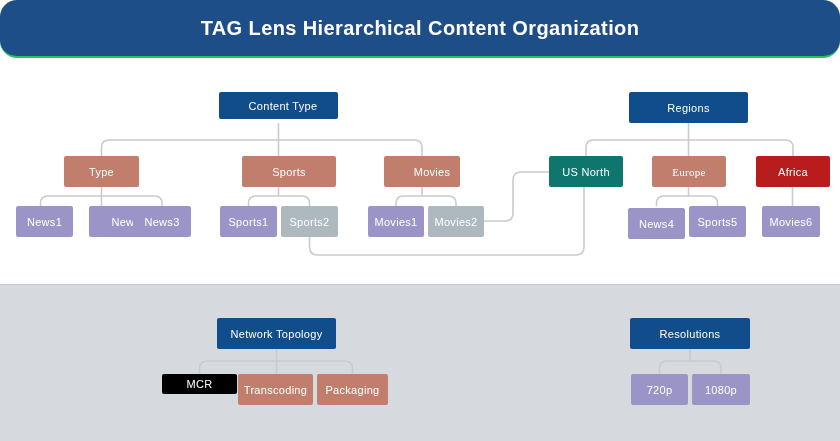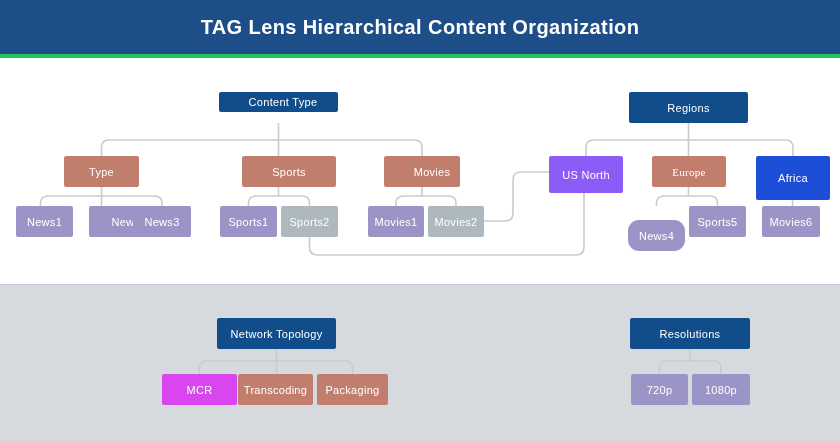--- a/index.html
+++ b/index.html
@@ -15,21 +15,22 @@
 
   .banner {
     position: absolute;
     top: 0; left: 0;
     width: 100%;
     height: 58px;
     display: flex;
     align-items: center;
     justify-content: center;
     box-sizing: border-box;
-    border-bottom: 4px solid #22c55e;
+    border-bottom: 2px solid #22c55e;
+    border-radius: 17px;
   }
   .banner h1 {
     margin: 0;
     color: #ffffff;
     font-size: 20px;
     font-weight: bold;
     letter-spacing: 0.4px;
   }
 
   .section-upper {
@@ -103,41 +104,41 @@
       <path d="M 549 172 H 521 Q 513 172 513 180 V 213 Q 513 221 505 221 H 484" stroke="#c9cbcd"></path>
       <path d="M 584 187 V 247 Q 584 255 576 255 H 317.5 Q 309.5 255 309.5 247 V 237" stroke="#c9cbcd"></path>
       <path d="M 276.5 349 V 374" stroke="#c9cbcd"></path>
       <path d="M 276.5 361 H 207 Q 199.5 361 199.5 368.5 V 374" stroke="#c9cbcd"></path>
       <path d="M 276.5 361 H 345 Q 352.5 361 352.5 368.5 V 374" stroke="#c9cbcd"></path>
       <path d="M 690 349 V 361" stroke="#c9cbcd"></path>
       <path d="M 690 361 H 667 Q 659.5 361 659.5 368.5 V 374" stroke="#c9cbcd"></path>
       <path d="M 690 361 H 713.5 Q 721 361 721 368.5 V 374" stroke="#c9cbcd"></path>
     </svg>
   <div id="nodes">
-      <div class="node" style="left: 219px; top: 92px; width: 119px; height: 20px; background: rgb(17, 77, 138); color: rgb(255, 255, 255); padding-left: 9px;">Content Type</div>
+      <div class="node" style="left: 219px; top: 92px; width: 119px; height: 27px; background: rgb(17, 77, 138); color: rgb(255, 255, 255); padding-left: 9px;">Content Type</div>
       <div class="node" style="left: 629px; top: 92px; width: 119px; height: 31px; background: rgb(17, 77, 138); color: rgb(255, 255, 255);">Regions</div>
       <div class="node" style="left: 64px; top: 156px; width: 75px; height: 31px; background: rgb(193, 126, 109); color: rgb(255, 255, 255);">Type</div>
       <div class="node" style="left: 242px; top: 156px; width: 94px; height: 31px; background: rgb(193, 126, 109); color: rgb(255, 255, 255);">Sports</div>
       <div class="node" style="left: 384px; top: 156px; width: 76px; height: 31px; background: rgb(193, 126, 109); color: rgb(255, 255, 255); padding-left: 20px;">Movies</div>
-      <div class="node" style="left: 549px; top: 156px; width: 74px; height: 37px; background: #8b5cf6; color: rgb(255, 255, 255);">US North</div>
+      <div class="node" style="left: 549px; top: 156px; width: 74px; height: 31px; background: #0f766e; color: rgb(255, 255, 255);">US North</div>
       <div class="node" style="left: 652px; top: 156px; width: 74px; height: 31px; background: rgb(193, 126, 109); color: rgb(255, 255, 255); font-family: Liberation Serif, serif;">Europe</div>
-      <div class="node" style="left: 756px; top: 156px; width: 74px; height: 44px; background: #1d4ed8; color: rgb(255, 255, 255);">Africa</div>
+      <div class="node" style="left: 756px; top: 156px; width: 74px; height: 31px; background: #b91c1c; color: rgb(255, 255, 255);">Africa</div>
       <div class="node" style="left: 16px; top: 206px; width: 57px; height: 31px; background: rgb(155, 149, 199); color: rgb(255, 255, 255);">News1</div>
       <div class="node" style="left: 89px; top: 206px; width: 57px; height: 31px; background: rgb(155, 149, 199); color: rgb(255, 255, 255); padding-left: 23px;">News2</div>
       <div class="node" style="left: 133px; top: 206px; width: 58px; height: 31px; background: rgb(155, 149, 199); color: rgb(255, 255, 255); text-align: right;">News3</div>
       <div class="node" style="left: 220px; top: 206px; width: 57px; height: 31px; background: rgb(155, 149, 199); color: rgb(255, 255, 255);">Sports1</div>
       <div class="node" style="left: 281px; top: 206px; width: 57px; height: 31px; background: rgb(174, 184, 191); color: rgb(255, 255, 255);">Sports2</div>
       <div class="node" style="left: 368px; top: 206px; width: 56px; height: 31px; background: rgb(155, 149, 199); color: rgb(255, 255, 255);">Movies1</div>
       <div class="node" style="left: 428px; top: 206px; width: 56px; height: 31px; background: rgb(174, 184, 191); color: rgb(255, 255, 255);">Movies2</div>
-      <div class="node" style="left: 628px; top: 220px; width: 57px; height: 31px; background: rgb(155, 149, 199); color: rgb(255, 255, 255); border-radius: 11px;">News4</div>
+      <div class="node" style="left: 628px; top: 208px; width: 57px; height: 31px; background: rgb(155, 149, 199); color: rgb(255, 255, 255);">News4</div>
       <div class="node" style="left: 689px; top: 206px; width: 57px; height: 31px; background: rgb(155, 149, 199); color: rgb(255, 255, 255);">Sports5</div>
       <div class="node" style="left: 762px; top: 206px; width: 58px; height: 31px; background: rgb(155, 149, 199); color: rgb(255, 255, 255);">Movies6</div>
       <div class="node" style="left: 217px; top: 318px; width: 119px; height: 31px; background: rgb(17, 77, 138); color: rgb(255, 255, 255);">Network Topology</div>
       <div class="node" style="left: 630px; top: 318px; width: 120px; height: 31px; background: rgb(17, 77, 138); color: rgb(255, 255, 255);">Resolutions</div>
-      <div class="node" style="left: 162px; top: 374px; width: 75px; height: 31px; background: #d946ef; color: rgb(255, 255, 255);">MCR</div>
+      <div class="node" style="left: 162px; top: 374px; width: 75px; height: 20px; background: #000000; color: rgb(255, 255, 255);">MCR</div>
       <div class="node" style="left: 238px; top: 374px; width: 75px; height: 31px; background: rgb(193, 126, 109); color: rgb(255, 255, 255);">Transcoding</div>
       <div class="node" style="left: 317px; top: 374px; width: 71px; height: 31px; background: rgb(193, 126, 109); color: rgb(255, 255, 255);">Packaging</div>
       <div class="node" style="left: 631px; top: 374px; width: 57px; height: 31px; background: rgb(155, 149, 199); color: rgb(255, 255, 255);">720p</div>
       <div class="node" style="left: 692px; top: 374px; width: 58px; height: 31px; background: rgb(155, 149, 199); color: rgb(255, 255, 255);">1080p</div>
     </div>
 
   <header class="banner" style="background: rgb(29, 78, 135);">
     <h1>TAG Lens Hierarchical Content Organization</h1>
   </header>
 </div>

